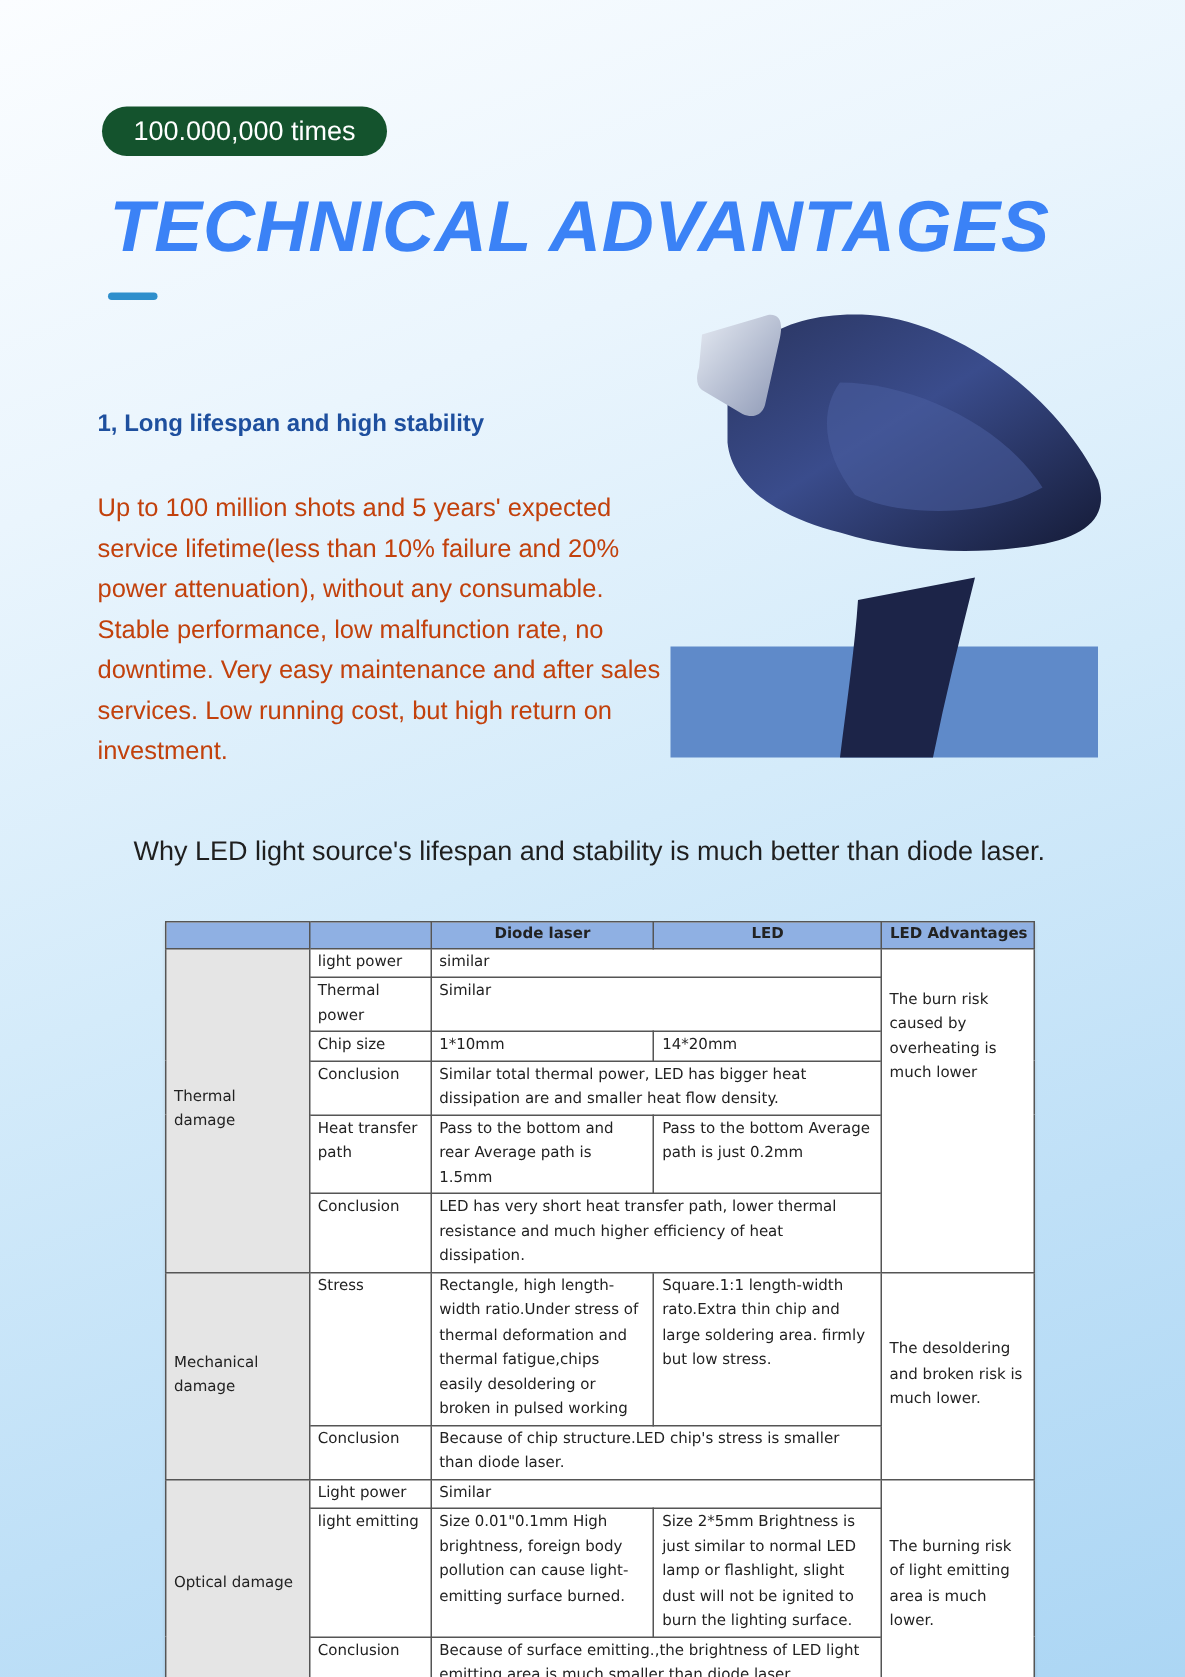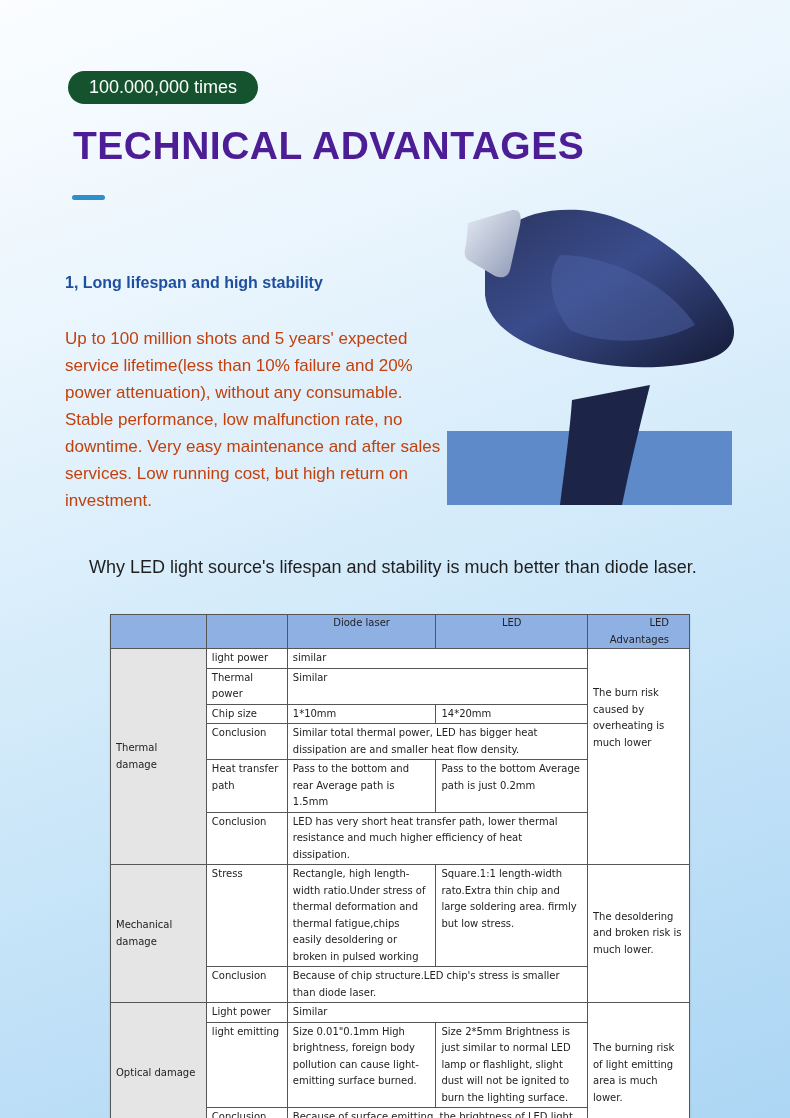--- a/index.html
+++ b/index.html
@@ -10,22 +10,23 @@
     background: linear-gradient(160deg, #fbfdff 0%, #eaf5fd 25%, #d4ebfa 50%, #bfe0f7 75%, #acd6f4 100%);
   }
   .badge {
     position: absolute; left: 68px; top: 71px; width: 190px; height: 33px;
     background: #14532d; border-radius: 17px;
     color: #fff; font-size: 18px; line-height: 33px; text-align: center;
     font-family: "Liberation Sans", sans-serif;
   }
   .main-title {
     position: absolute; left: 73px; top: 124px;
-    font-size: 39px; font-weight: bold; color: #4c1d95; letter-spacing: 0.5px;
+    font-size: 48px; font-weight: bold; color: #3b82f6; letter-spacing: 0.5px;
     font-family: "Liberation Sans", sans-serif;
+    font-style: italic;
   }
   .title-dash {
     position: absolute; left: 72px; top: 195px; width: 33px; height: 5px;
     background: #2f8fcc; border-radius: 3px;
   }
   .section-title {
     position: absolute; left: 65px; top: 274px;
     font-size: 16px; font-weight: bold; color: #1e4f9e;
   }
   .section-body {
@@ -43,28 +44,28 @@
     position: absolute; left: 110px; top: 614px; width: 580px;
     border-collapse: collapse; background: #fff;
     font-family: "DejaVu Sans", sans-serif; font-size: 10px; color: #222;
     box-shadow: 0 1px 2px rgba(0,0,0,0.15);
   }
   table.cmp th, table.cmp td {
     border: 1px solid #555; padding: 1px 5px; vertical-align: top;
     line-height: 16.5px; font-weight: normal; text-align: left;
   }
   table.cmp thead th {
-    background: #8fb0e3; text-align: center; height: 17px; padding: 0 20px;
+    background: #8fb0e3; text-align: center; height: 17px; padding: 0 4px; font-weight: bold;
   }
   table.cmp thead th.adv-h { text-align: right; }
   td.cat {
     background: #e5e5e5; vertical-align: middle !important;
   }
   td.adv { vertical-align: middle !important; }
-  td.adv.top { vertical-align: top !important; padding-top: 36px; }
+  td.adv.top { vertical-align: top !important; padding-top: 26px; }
 </style>
 </head>
 <body>
 
 <div class="badge">100.000,000 times</div>
 <h1 class="main-title">TECHNICAL ADVANTAGES</h1>
 <div class="title-dash"></div>
 
 <h2 class="section-title">1, Long lifespan and high stability</h2>
 <p class="section-body">Up to 100 million shots and 5 years' expected service lifetime(less than 10% failure and 20% power attenuation), without any consumable. Stable performance, low malfunction rate, no downtime. Very easy maintenance and after sales services. Low running cost, but high return on investment.</p>

